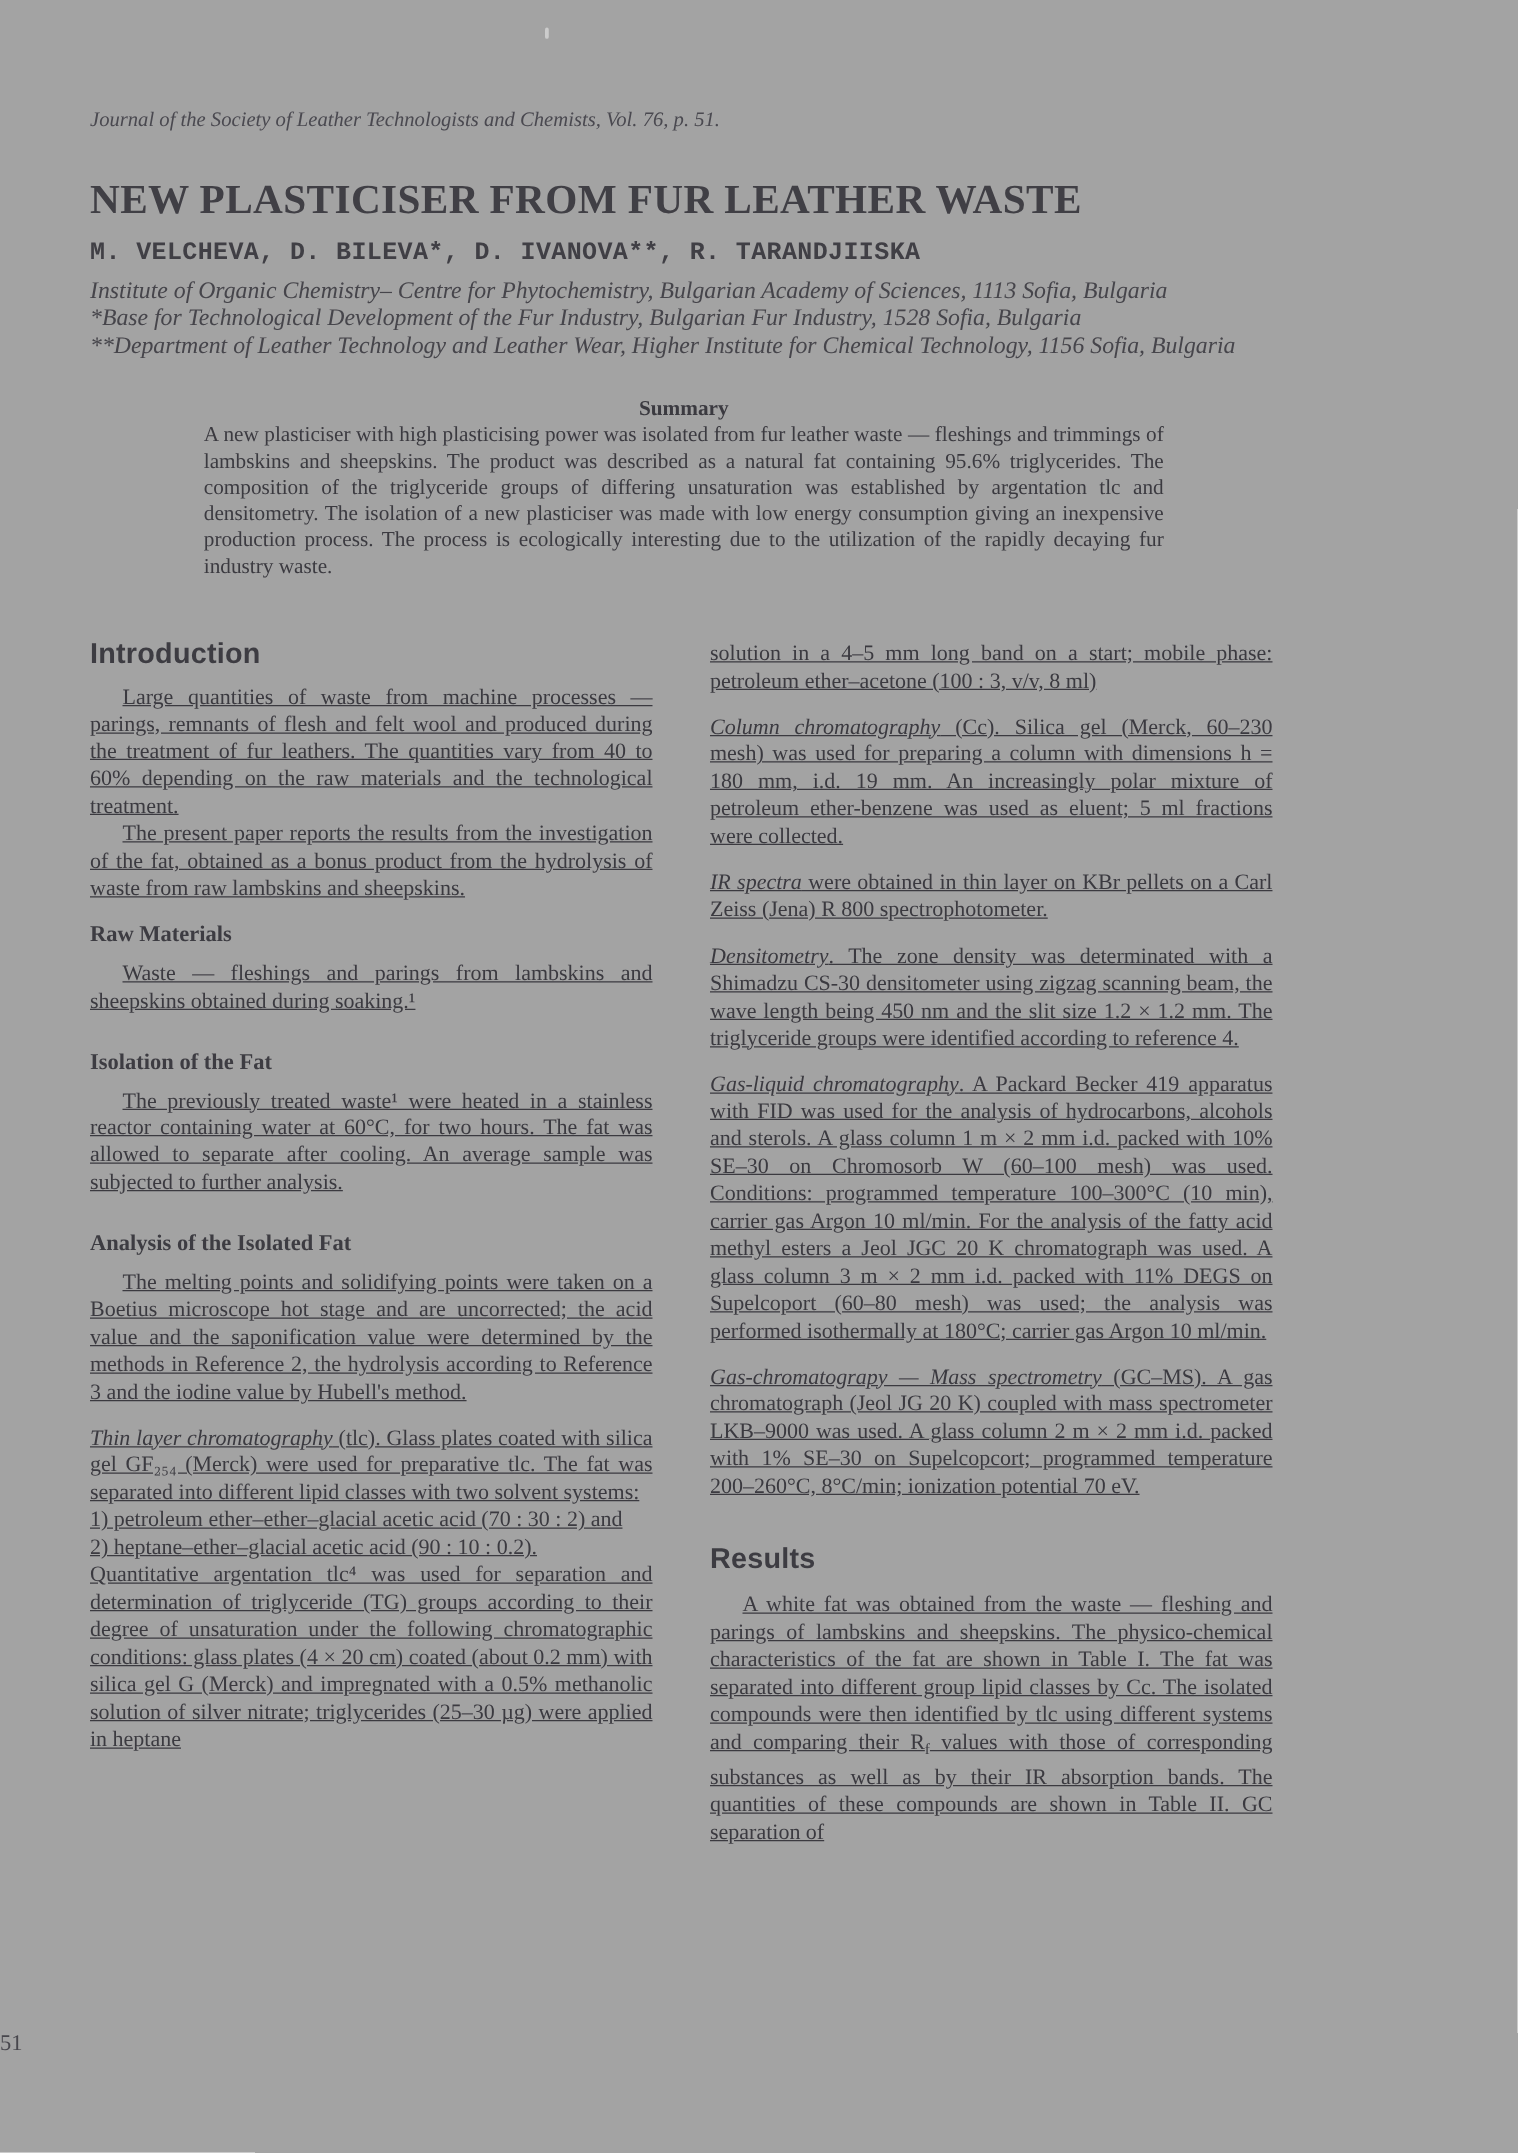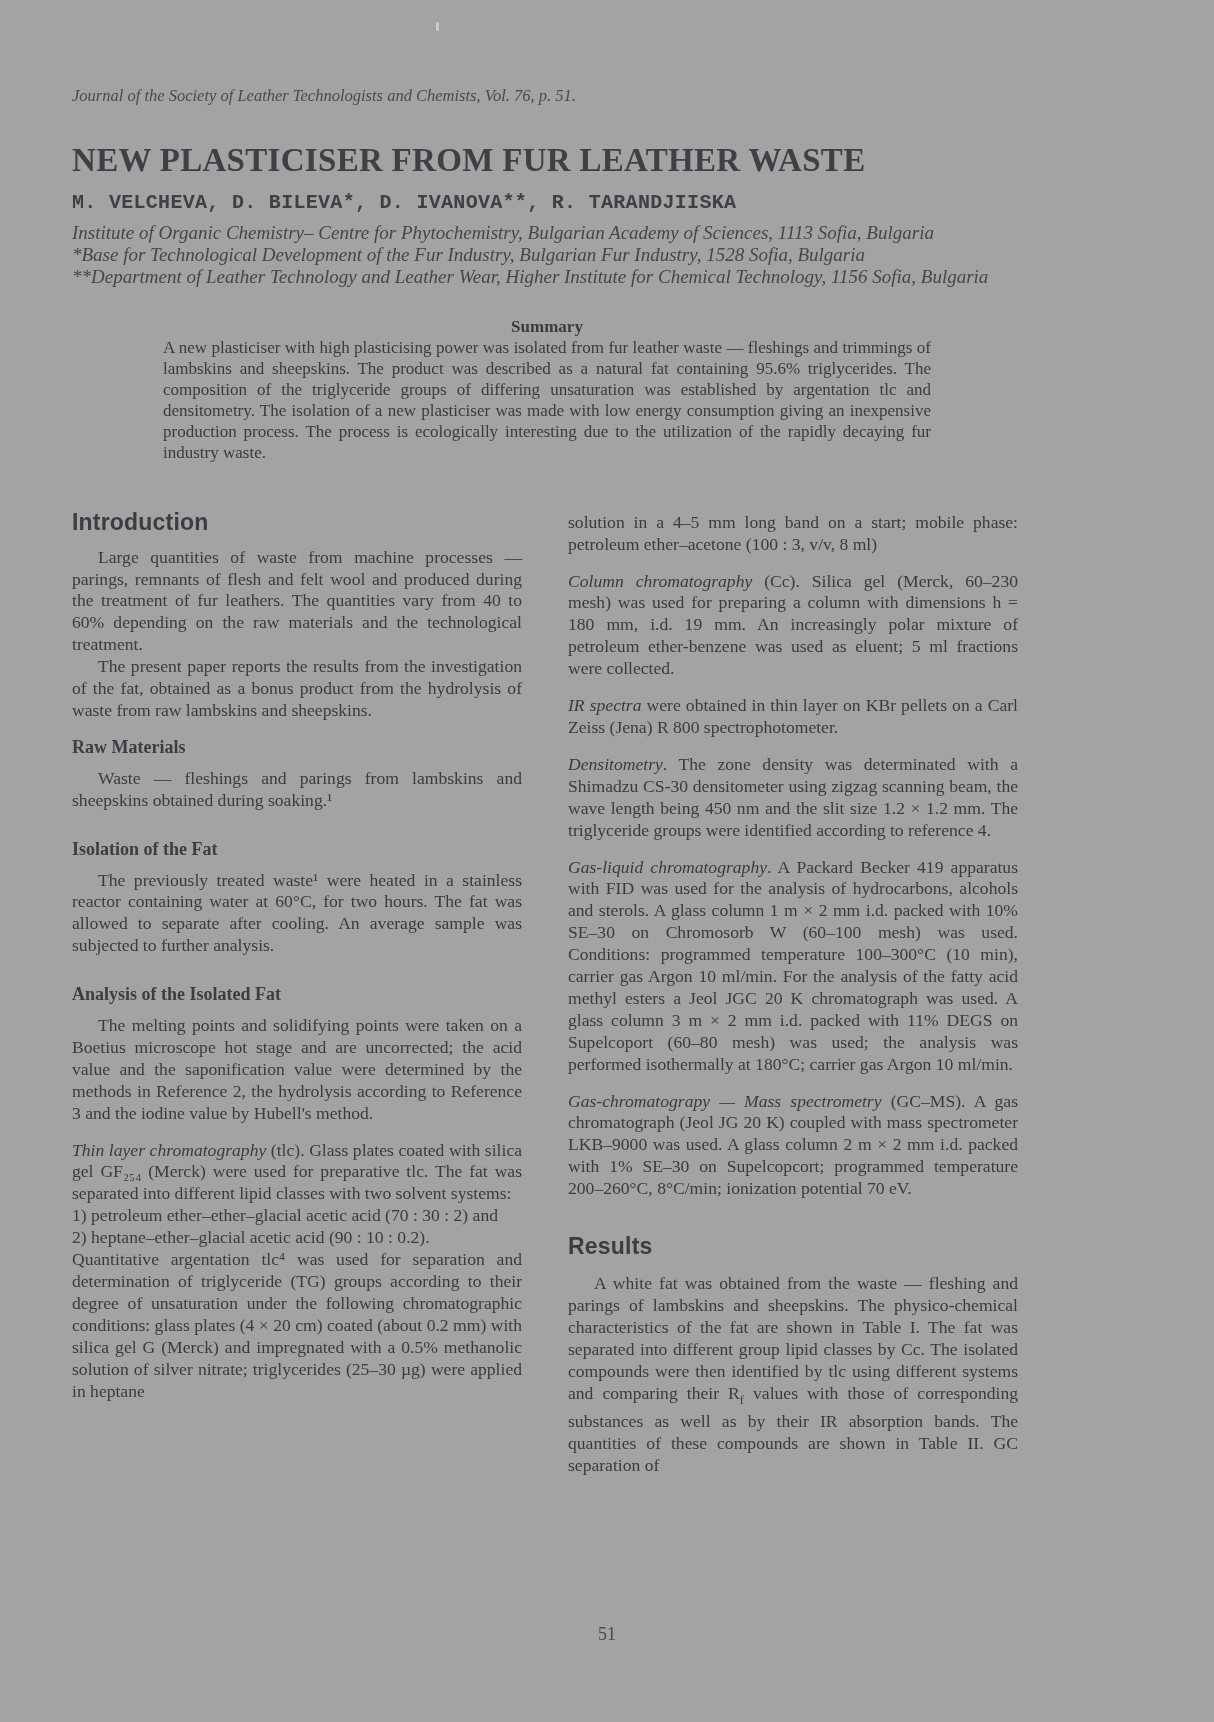--- a/index.html
+++ b/index.html
@@ -26,28 +26,28 @@
   .columns { display:flex; gap:46px; margin-top:48px; font-size:17.6px; line-height:21.9px; }
   .col { width:450px; }
   h2.sec {
     font-family:"Liberation Sans", sans-serif; font-weight:bold; font-size:23px;
     color:#3d3c42; margin:0 0 13px 0; letter-spacing:0.2px;
   }
   h2.gap-big { margin-top:46px; }
   h2.results-head { margin-top:36px; margin-bottom:15px; }
   h3.sub { font-size:18px; font-weight:bold; margin:27px 0 9px 0; color:#3d3c42; }
   h3.after-sec { margin-top:15px; }
-  .col p { text-align:justify; }
+  .col p { text-align:justify;text-decoration:underline; }
   p.indent { text-indent:26px; }
   p.method { margin-top:15px; }
   p.cont { margin:0; }
   em { font-style:italic; }
   sub { font-size:70%; }
   .footer {
-    position:absolute; top:1624px; left:0; width:1214px; text-align:center;
+    position:absolute; top:1624px; left:0; width:1214px; text-align:left;
     font-size:18px; color:#48474d; font-family:"Liberation Serif", serif;
   }
   .speck { position:absolute; left:436px; top:22px; width:3px; height:9px; background:#cccccc; border-radius:2px; }
 </style>
 </head>
 <body>
 
 <div class="page">
   <div class="speck"></div>
 

